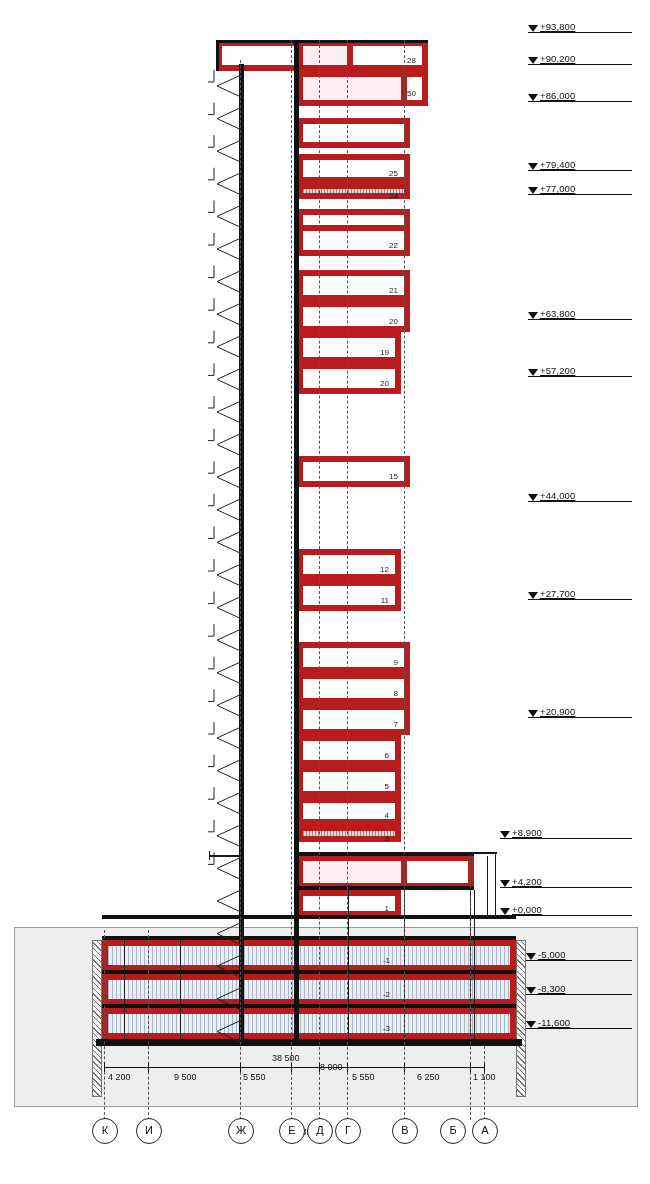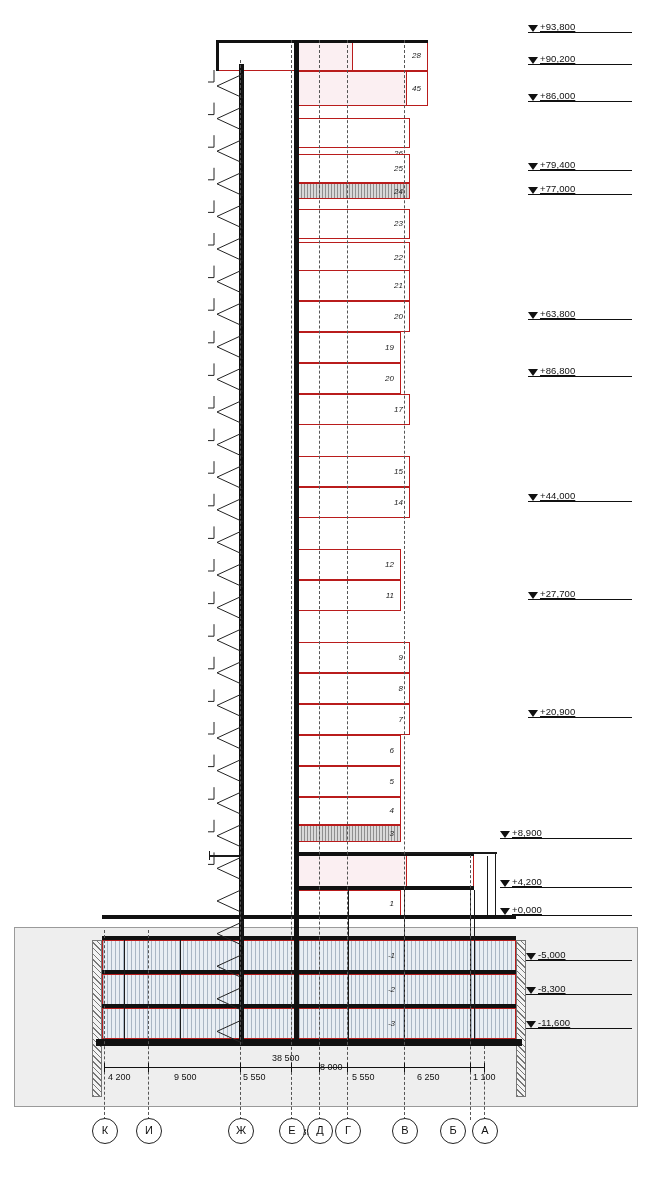--- a/index.html
+++ b/index.html
@@ -28,24 +28,23 @@
     border: 1px solid #9a9a9a;
   }
 
   
   .hline { background: #1a1a1a; height: 1px; }
   .vline { background: #1a1a1a; width: 1px; }
   .thick { background: #111; }
 
   
   .floor {
-    border: 1px solid #b91c1c;
+    border: 6px solid #b91c1c;
     background: #ffffff;
     box-sizing: border-box;
-    font-style: italic;
   }
   .floor-num {
     position: absolute;
     right: 6px;
     font-size: 8px;
     color: #222;
     line-height: 1;
   }
   .floor-pink { background: #fbeff2; }
   .floor-hatch {
@@ -159,61 +158,55 @@
   <div class="abs soil" style="left:516px; top:940px; width:10px; height:157px;"></div>
 
   <div class="abs floor" style="left:216px; top:40px; width:212px; height:31px;">
     <span class="floor-num" style="top:11px;">28</span>
   </div>
   <div class="abs floor floor-pink" style="left:297px; top:40px; width:56px; height:31px;"></div>
   <div class="abs thick" style="left:216px; top:40px; width:212px; height:3px;"></div>
   <div class="abs thick" style="left:216px; top:40px; width:3px; height:31px;"></div>
 
   <div class="abs floor" style="left:297px; top:71px; width:131px; height:35px;">
-    <span class="floor-num" style="top:13px;">45</span>
+    <span class="floor-num" style="top:13px;">50</span>
   </div>
   <div class="abs floor floor-pink" style="left:297px; top:71px; width:110px; height:35px;"></div>
 
   <div class="abs floor" style="left:297px; top:118px; width:113px; height:30px;">
     <span class="floor-num" style="top:10px;margin-top:21px;">26</span>
   </div>
   <div class="abs floor" style="left:297px; top:154px; width:113px; height:29px;">
     <span class="floor-num" style="top:10px;">25</span>
   </div>
   <div class="abs floor floor-hatch" style="left:297px; top:183px; width:113px; height:16px;">
     <span class="floor-num" style="top:4px;">24</span>
   </div>
   <div class="abs floor" style="left:297px; top:209px; width:113px; height:30px;">
     <span class="floor-num" style="top:10px;">23</span>
   </div>
-  <div class="abs floor" style="left:297px; top:242px; width:113px; height:31px;">
+  <div class="abs floor" style="left:297px; top:225px; width:113px; height:31px;">
     <span class="floor-num" style="top:11px;">22</span>
   </div>
   <div class="abs floor" style="left:297px; top:270px; width:113px; height:31px;">
     <span class="floor-num" style="top:11px;">21</span>
   </div>
   <div class="abs floor" style="left:297px; top:301px; width:113px; height:31px;">
     <span class="floor-num" style="top:11px;">20</span>
   </div>
 
   <div class="abs floor" style="left:297px; top:332px; width:104px; height:31px;">
     <span class="floor-num" style="top:11px;">19</span>
   </div>
   <div class="abs floor" style="left:297px; top:363px; width:104px; height:31px;">
     <span class="floor-num" style="top:11px;">20</span>
   </div>
 
-  <div class="abs floor" style="left:297px; top:394px; width:113px; height:31px;">
-    <span class="floor-num" style="top:11px;">17</span>
-  </div>
   <div class="abs floor" style="left:297px; top:456px; width:113px; height:31px;">
     <span class="floor-num" style="top:11px;">15</span>
-  </div>
-  <div class="abs floor" style="left:297px; top:487px; width:113px; height:31px;">
-    <span class="floor-num" style="top:11px;">14</span>
   </div>
 
   <div class="abs floor" style="left:297px; top:549px; width:104px; height:31px;">
     <span class="floor-num" style="top:11px;">12</span>
   </div>
   <div class="abs floor" style="left:297px; top:580px; width:104px; height:31px;">
     <span class="floor-num" style="top:11px;">11</span>
   </div>
 
   <div class="abs floor" style="left:297px; top:642px; width:113px; height:31px;">
@@ -472,21 +465,21 @@
     <span class="lbl">+77,000</span>
   </div>
   <div class="elev" style="left:528px; top:307px; width:104px;">
     <span class="rule" style="width:104px;"></span>
     <span class="tri"></span>
     <span class="lbl">+63,800</span>
   </div>
   <div class="elev" style="left:528px; top:364px; width:104px;">
     <span class="rule" style="width:104px;"></span>
     <span class="tri"></span>
-    <span class="lbl">+86,800</span>
+    <span class="lbl">+57,200</span>
   </div>
   <div class="elev" style="left:528px; top:489px; width:104px;">
     <span class="rule" style="width:104px;"></span>
     <span class="tri"></span>
     <span class="lbl">+44,000</span>
   </div>
   <div class="elev" style="left:528px; top:587px; width:104px;">
     <span class="rule" style="width:104px;"></span>
     <span class="tri"></span>
     <span class="lbl">+27,700</span>

